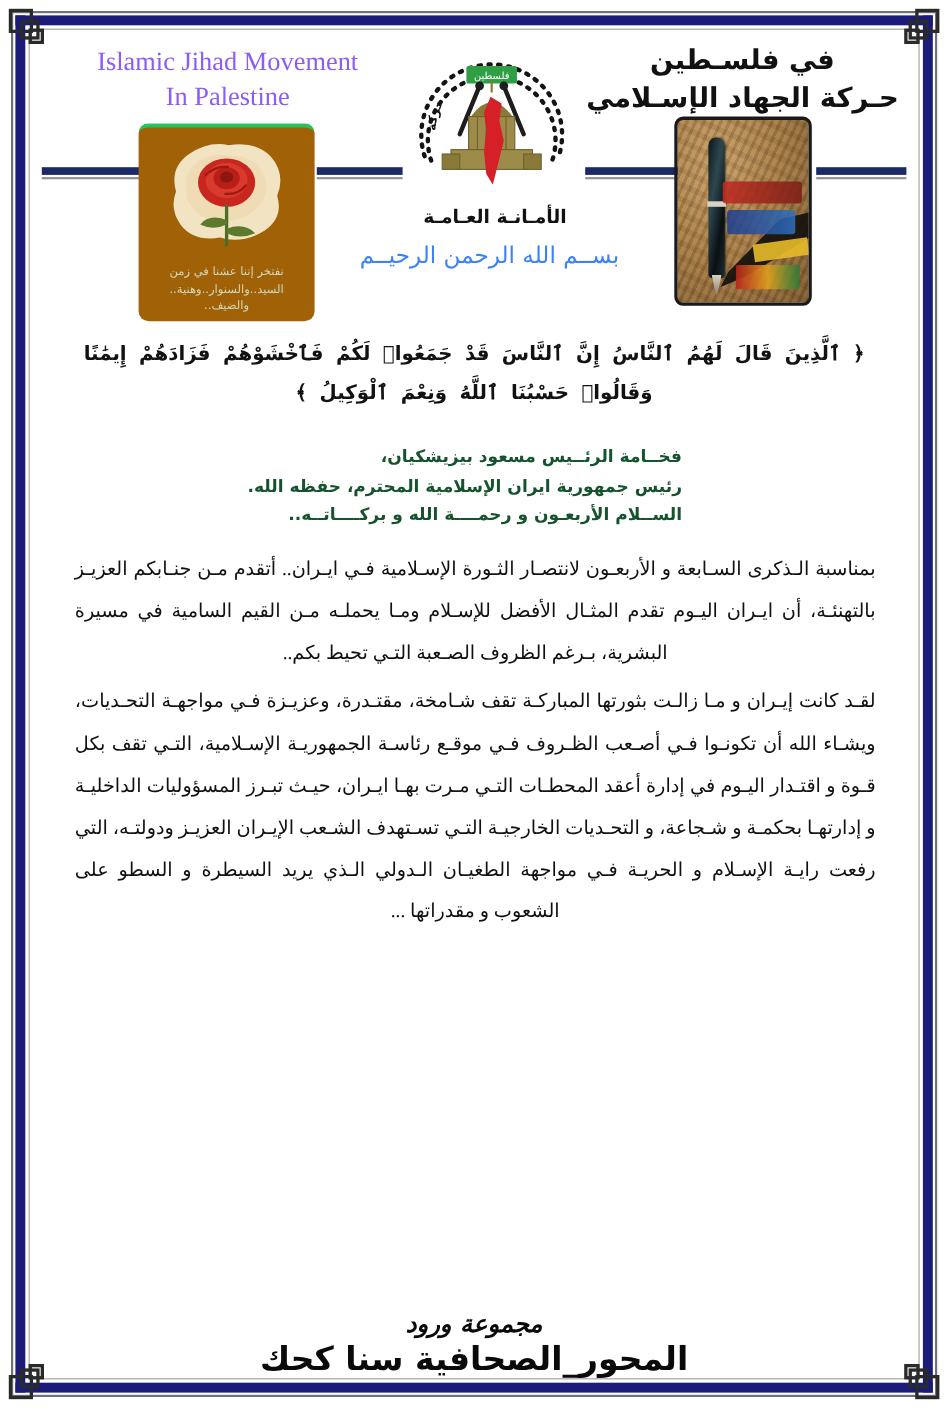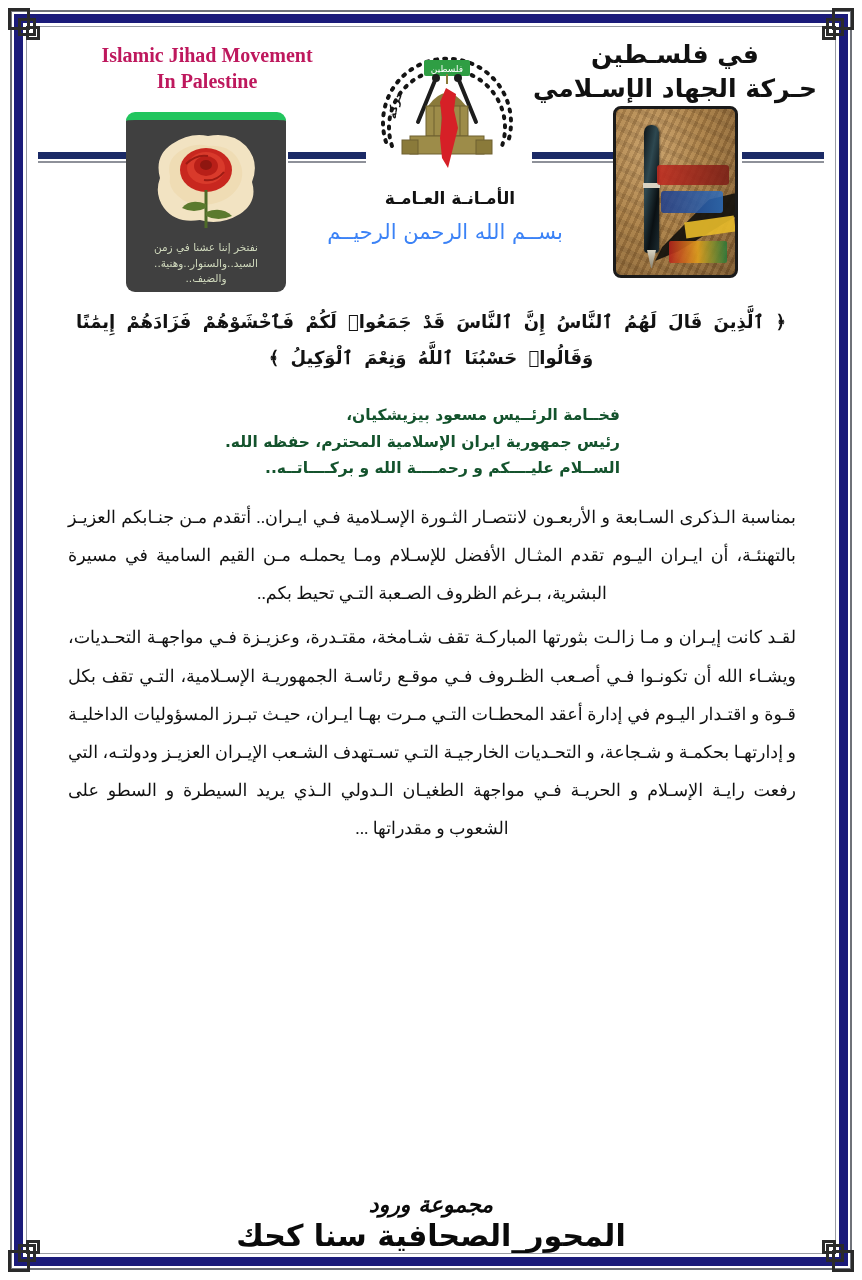--- a/index.html
+++ b/index.html
@@ -79,46 +79,46 @@
     position: relative;
     height: 260px;
   }
   .hdr-en {
     position: absolute;
     left: 30px; top: 12px;
     width: 290px;
     text-align: center;
     direction: ltr;
     font-family: "Liberation Serif", "DejaVu Serif", serif;
-    font-weight: bold;
-    font-size: 20px;
+    font-weight: normal;
+    font-size: 24px;
     line-height: 1.3;
-    color: #be185d;
+    color: #8b5cf6;
   }
   .hdr-ar {
     position: absolute;
     right: 10px; top: 8px;
     width: 290px;
     text-align: center;
     font-family: "DejaVu Sans", "Liberation Sans", sans-serif;
     font-weight: bold;
     font-size: 25px;
     line-height: 1.35;
     color: #111111;
     letter-spacing: -0.5px;
   }
 
   
   .rose-card {
     position: absolute;
     left: 94px; top: 82px;
     width: 160px; height: 180px;
-    background: #404040;
+    background: #a16207;
     border-radius: 9px;
-    border-top: 8px solid #22c55e;
+    border-top: 4px solid #22c55e;
     box-sizing: border-box;
     overflow: hidden;
   }
   .rose-art {
     position: absolute;
     left: 50%; top: 10px;
     transform: translateX(-50%);
     width: 120px; height: 100px;
   }
   .rose-caption {
@@ -471,21 +471,21 @@
   </div>
 
   <div class="verse">
     <div>﴿ ٱلَّذِينَ قَالَ لَهُمُ ٱلنَّاسُ إِنَّ ٱلنَّاسَ قَدْ جَمَعُوا۟ لَكُمْ فَٱخْشَوْهُمْ فَزَادَهُمْ إِيمَٰنًا</div>
     <div>وَقَالُوا۟ حَسْبُنَا ٱللَّهُ وَنِعْمَ ٱلْوَكِيلُ ﴾</div>
   </div>
 
   <div class="salutation">
     <div>فخــامة الرئــيس مسعود بيزيشكيان،</div>
     <div>رئيس جمهورية ايران الإسلامية المحترم، حفظه الله.</div>
-    <div>الســلام عليــــكم و رحمــــة الله و بركــــاتــه..</div>
+    <div>الســلام الأربعـون و رحمــــة الله و بركــــاتــه..</div>
   </div>
 
   <div class="body-text">
     <p>بمناسبة الـذكرى السـابعة و الأربعـون لانتصـار الثـورة الإسـلامية فـي ايـران.. أتقدم مـن جنـابكم العزيـز بالتهنئـة، أن ايـران اليـوم تقدم المثـال الأفضل للإسـلام ومـا يحملـه مـن القيم السامية في مسيرة البشرية، بـرغم الظروف الصـعبة التـي تحيط بكم..</p>
     <p>لقـد كانت إيـران و مـا زالـت بثورتها المباركـة تقف شـامخة، مقتـدرة، وعزيـزة فـي مواجهـة التحـديات، ويشـاء الله أن تكونـوا فـي أصـعب الظـروف فـي موقـع رئاسـة الجمهوريـة الإسـلامية، التـي تقف بكل قـوة و اقتـدار اليـوم في إدارة أعقد المحطـات التـي مـرت بهـا ايـران، حيـث تبـرز المسؤوليات الداخليـة و إدارتهـا بحكمـة و شـجاعة، و التحـديات الخارجيـة التـي تسـتهدف الشـعب الإيـران العزيـز ودولتـه، التي رفعت رايـة الإسـلام و الحريـة فـي مواجهة الطغيـان الـدولي الـذي يريد السيطرة و السطو على الشعوب و مقدراتها ...</p>
   </div>
 
   <div class="overlay">
     <div class="ln1">مجموعة ورود</div>
     <div class="ln2">المحور_الصحافية سنا كحك</div>

